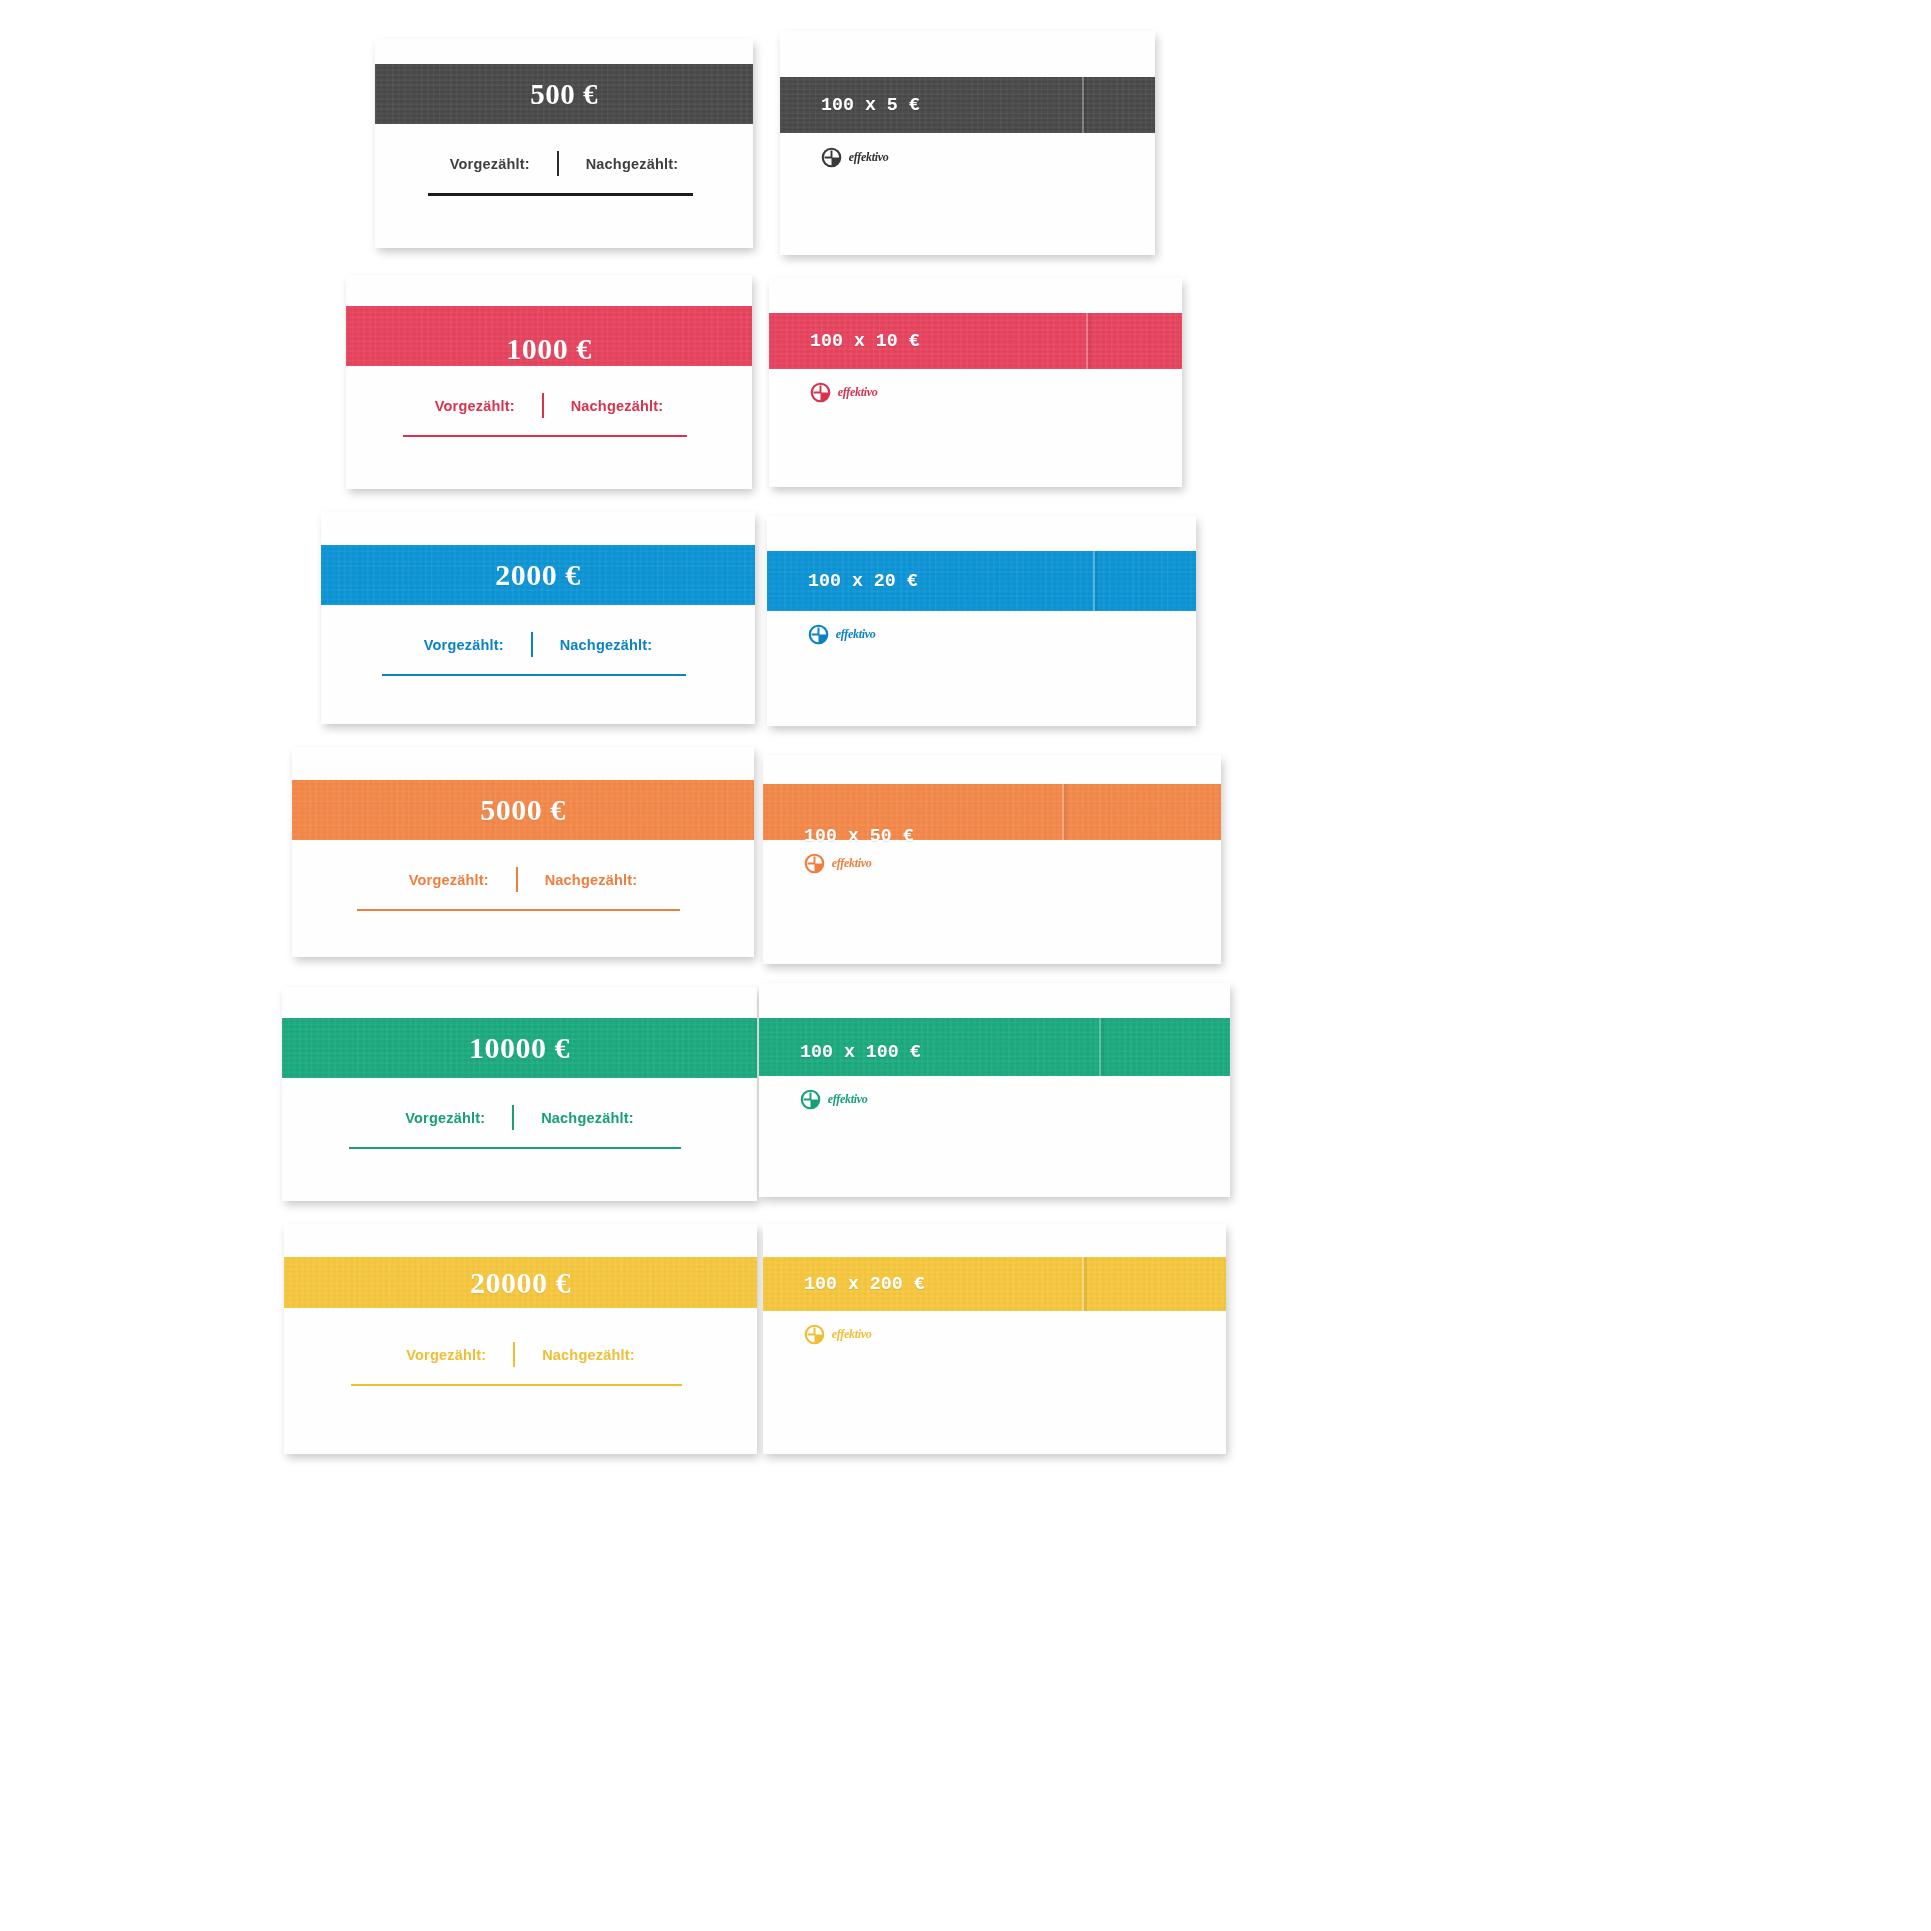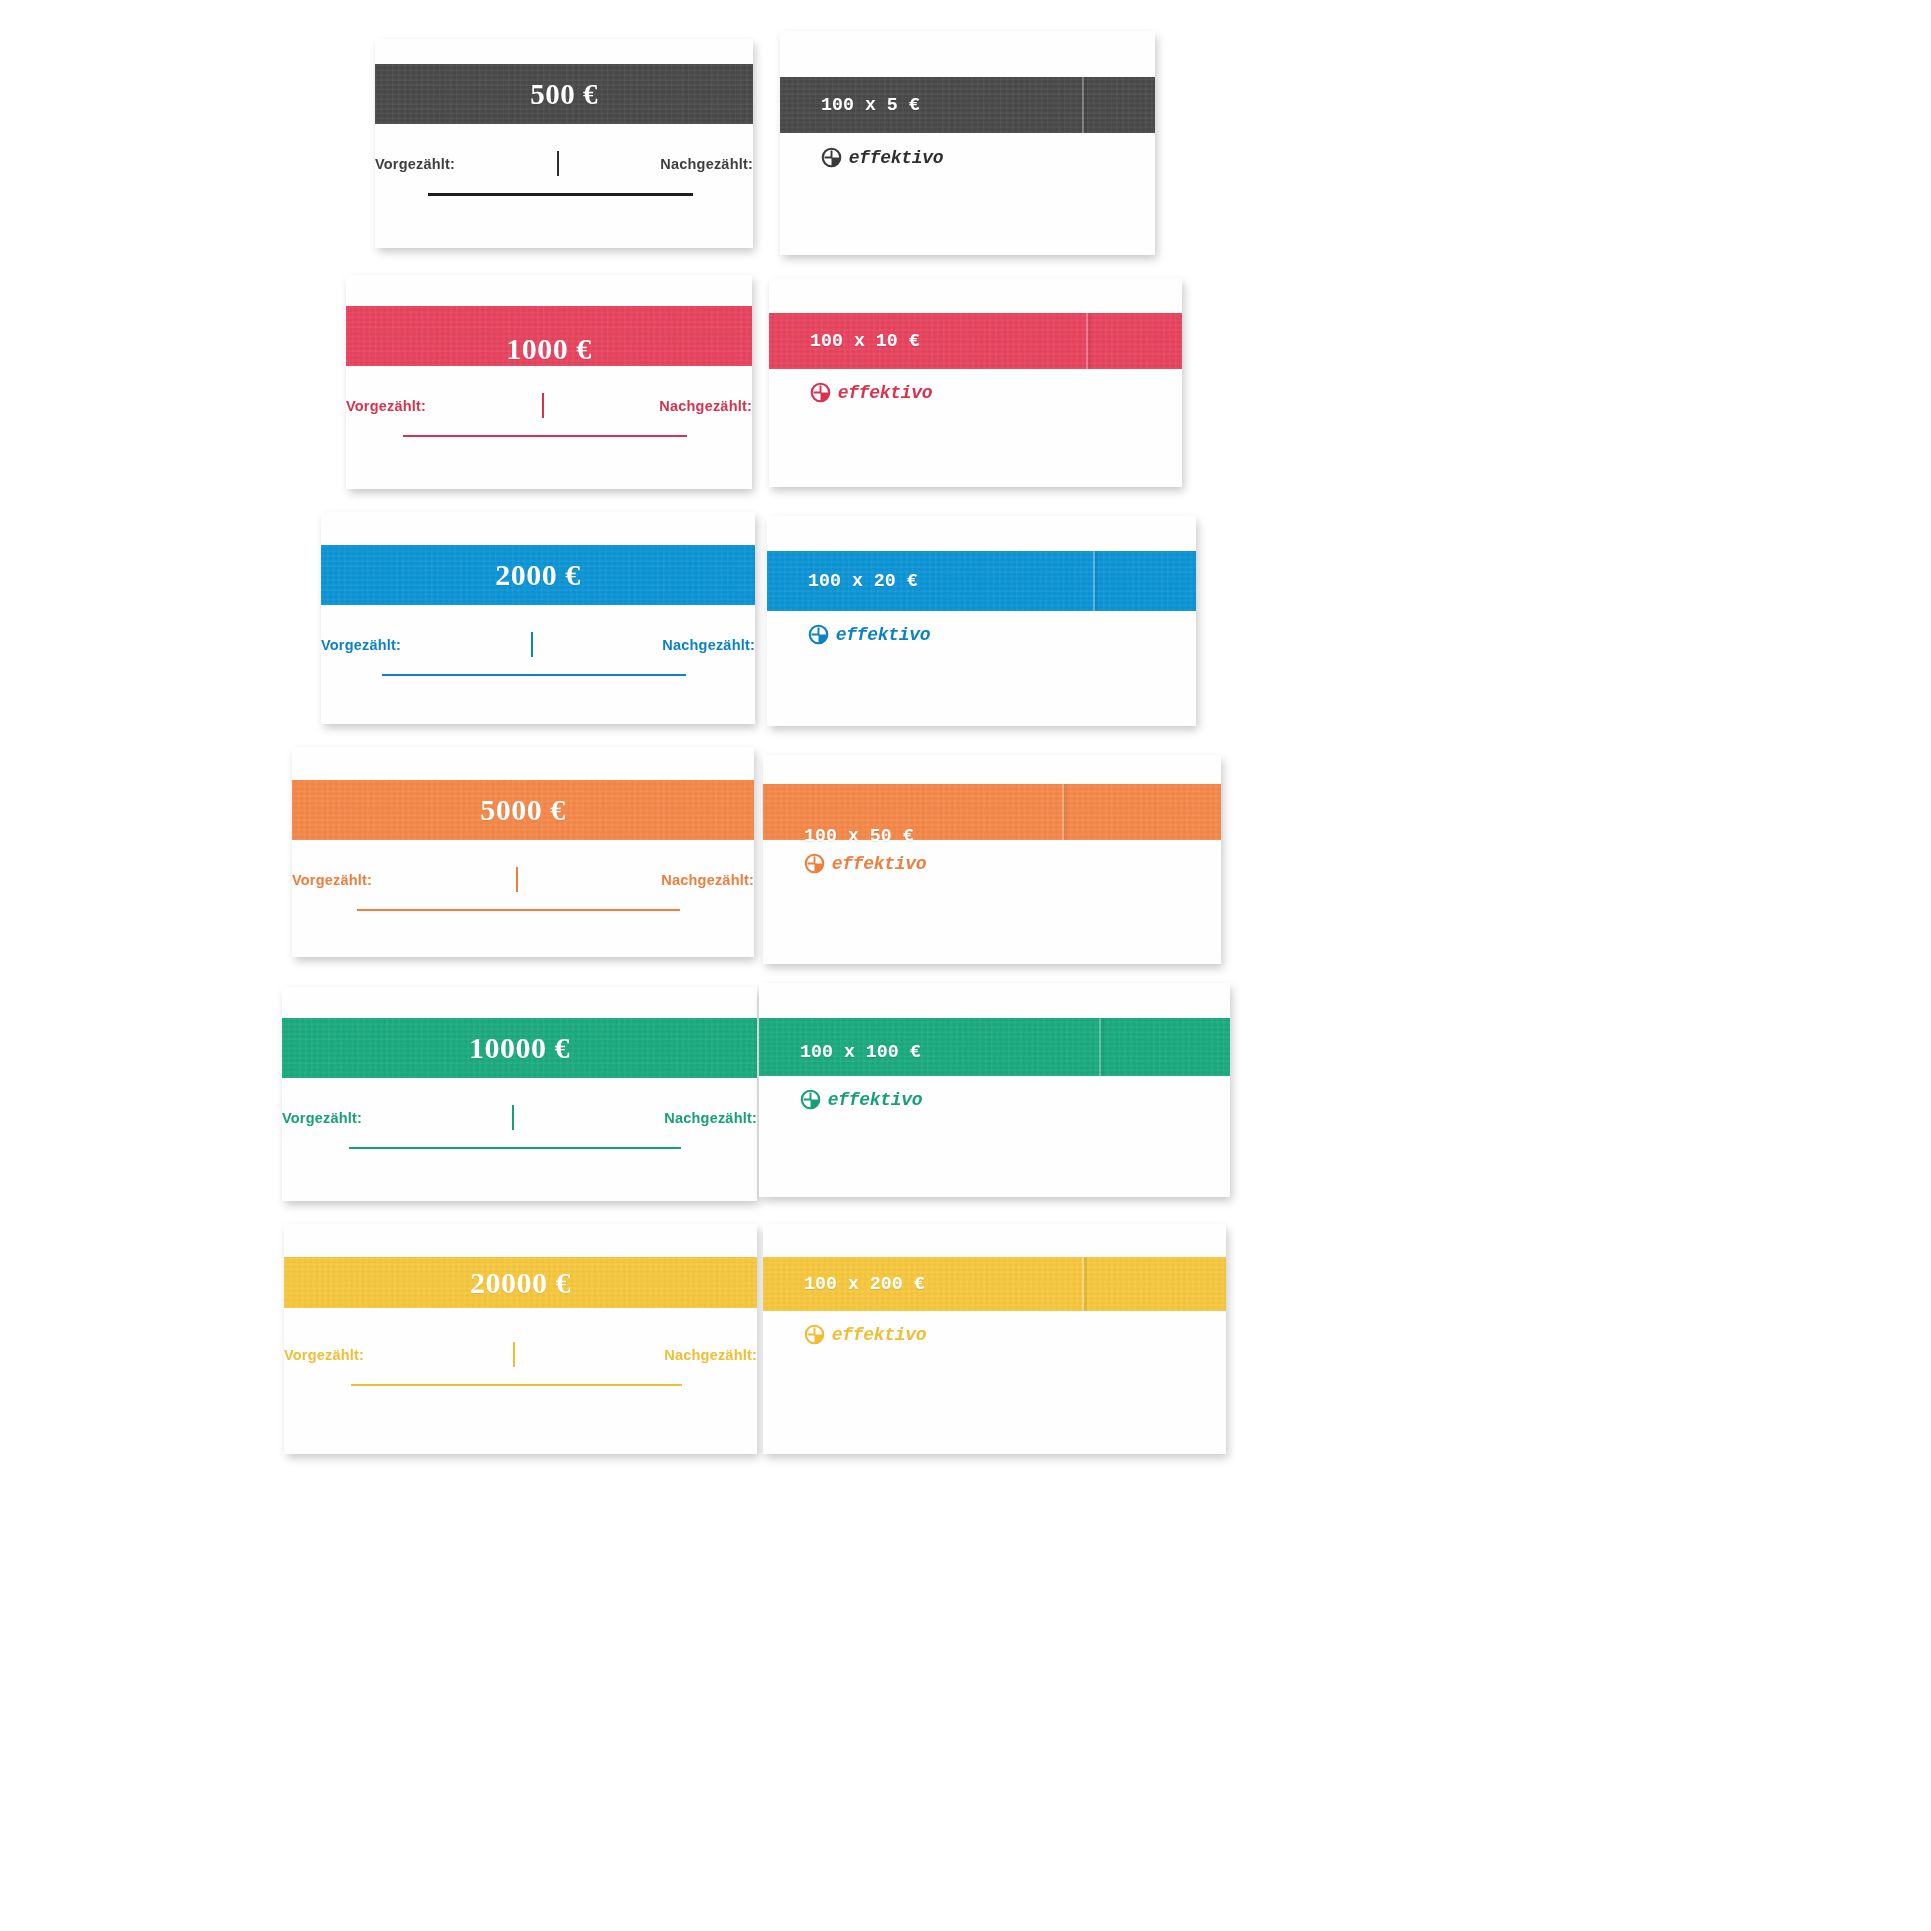--- a/index.html
+++ b/index.html
@@ -84,21 +84,21 @@
     position: relative;
     z-index: 2;
     text-shadow: 0 1px 1px rgba(0,0,0,0.10);
   }
 
   
   .count-row {
     position: absolute;
     display: flex;
     align-items: center;
-    justify-content: space-between;
+    justify-content: center;
     font-size: 14.5px;
     font-weight: bold;
     white-space: nowrap;
   }
   .count-label { letter-spacing: 0.2px; }
   .count-divider {
     display: inline-block;
     width: 1.9px;
     height: 25px;
     margin: 0 27px;
@@ -114,24 +114,24 @@
     display: flex;
     align-items: center;
     gap: 6.8px;
   }
   .logo-mark {
     width: 21px;
     height: 21px;
     flex: 0 0 auto;
   }
   .logo-text {
-    font-family: Liberation Mono, monospace;
+    font-family: Liberation Serif, serif;
     font-weight: bold;
     font-style: italic;
-    font-size: 18px;
+    font-size: 12px;
     letter-spacing: -0.3px;
   }
 </style>
 </head>
 <body>
 
 <div class="stage">
     <div class="card" style="left: 375px; top: 39px; width: 378px; height: 209px;">
       <div class="band" style="top: 25px; height: 60px; background: rgb(74, 74, 74);">
         <div class="band-value" style="font-size: 29px;">500 €</div>

